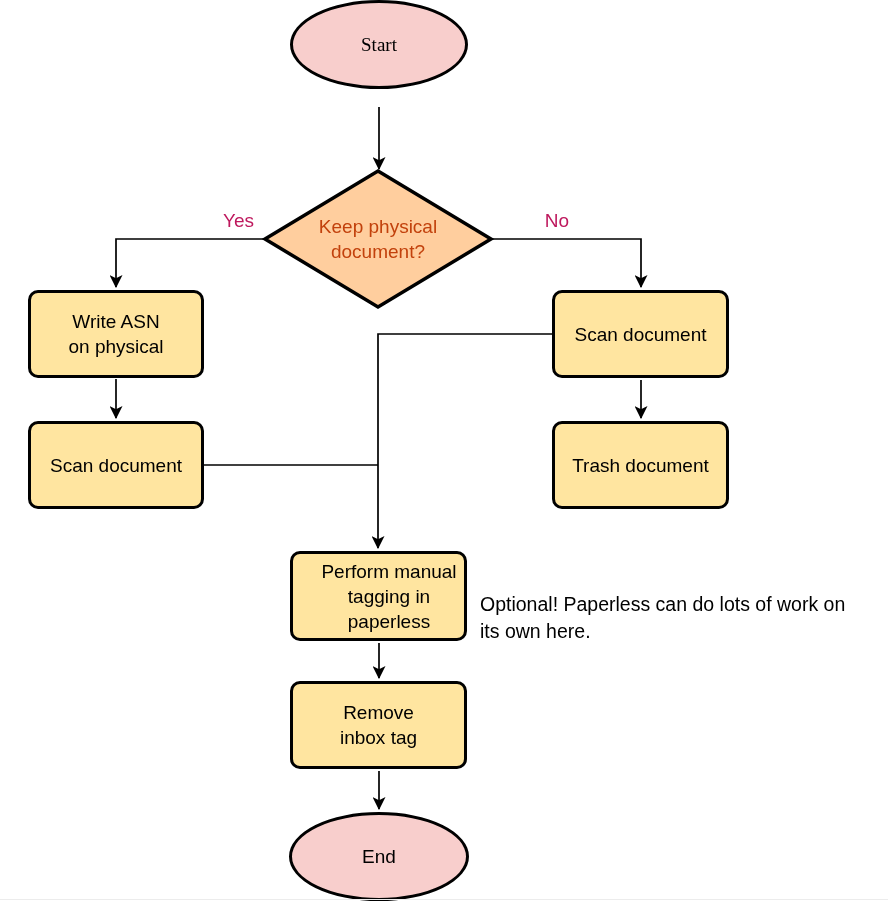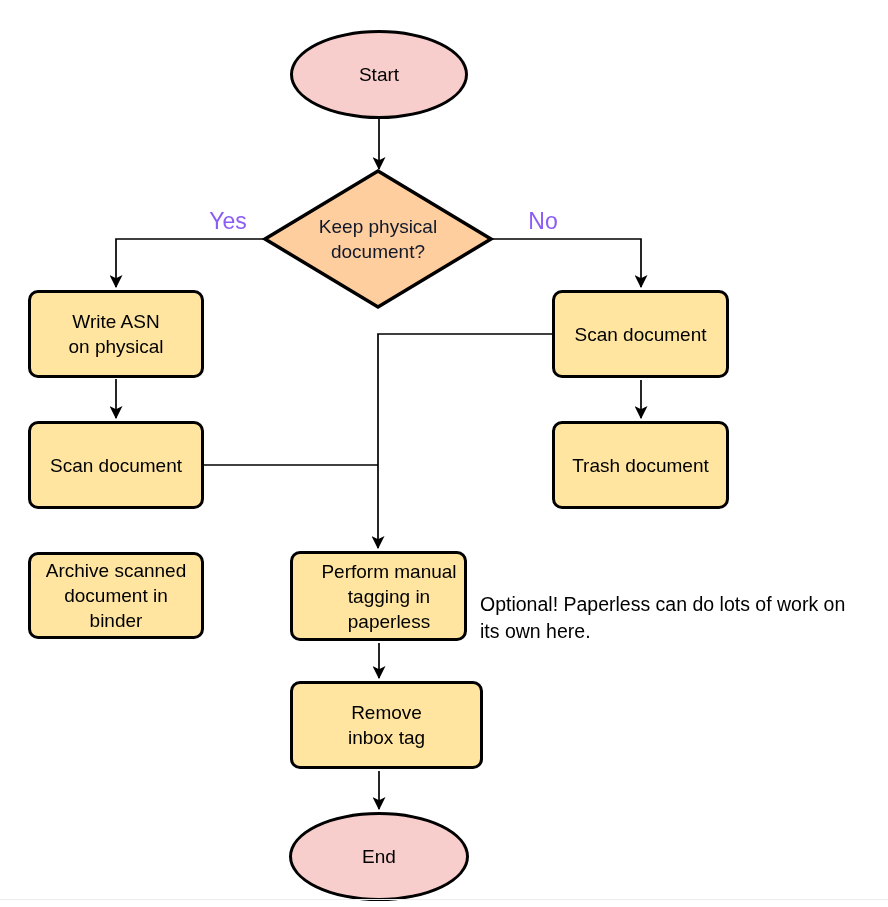--- a/index.html
+++ b/index.html
@@ -42,32 +42,32 @@
     background: #F8CECC;
     border: 3.5px solid #000000;
     border-radius: 50%;
   }
   .decision-label {
     position: absolute;
     display: flex;
     align-items: center;
     justify-content: center;
     text-align: center;
-    color: #0f172a;
+    color: #c2410c;
     font-size: 19px;
     line-height: 25px;
     white-space: pre-line;
   }
   .edge-label {
     position: absolute;
     width: 52px;
-    text-align: center;
-    font-size: 23px;
+    text-align: right;
+    font-size: 19px;
     line-height: 20px;
-    color: #8b5cf6;
+    color: #be185d;
   }
   .note {
     position: absolute;
     left: 480px;
     top: 591px;
     width: 400px;
     font-size: 19.5px;
     line-height: 27px;
     color: #000000;
     white-space: pre-line;
@@ -99,61 +99,56 @@
     <path d="M116 379 L116 418" stroke="#000000" stroke-width="1.7" fill="none" marker-end="url(#arrow)"></path>
     <path d="M204 465 L378 465" stroke="#000000" stroke-width="1.7" fill="none"></path>
     <path d="M552 334 L378 334 L378 548" stroke="#000000" stroke-width="1.7" fill="none" marker-end="url(#arrow)"></path>
     <path d="M641 380 L641 418" stroke="#000000" stroke-width="1.7" fill="none" marker-end="url(#arrow)"></path>
     <path d="M379 643 L379 678" stroke="#000000" stroke-width="1.7" fill="none" marker-end="url(#arrow)"></path>
     <path d="M379 771 L379 809" stroke="#000000" stroke-width="1.7" fill="none" marker-end="url(#arrow)"></path>
 
     <polygon points="378,171 491,239 378,307 265,239" fill="#FFCE9E" stroke="#000000" stroke-width="3.5"></polygon>
   </svg>
 
-  <div class="node terminal" style="left:290px; top:30px; width:178px; height:89px;">
+  <div class="node terminal" style="left:290px; top:0; width:178px; height:89px;font-family:Liberation Serif, serif;">
     <span>Start</span>
   </div>
 
   <div class="decision-label" style="left:265px; top:172px; width:226px; height:134px;">Keep physical
 document?</div>
 
   <div class="edge-label" style="left:202px; top:211px;">Yes</div>
 
   <div class="edge-label" style="left:517px; top:211px;">No</div>
 
   <div class="node process" style="left:28px; top:290px; width:176px; height:88px;">
     <span>Write ASN
 on physical</span>
   </div>
 
   <div class="node process" style="left:28px; top:421px; width:176px; height:88px;">
     <span>Scan document</span>
   </div>
 
-  <div class="node process" style="left:28px; top:552px; width:176px; height:87px;">
-    <span>Archive scanned
-document in
-binder</span>
-  </div>
 
   <div class="node process" style="left:552px; top:290px; width:177px; height:88px;">
     <span>Scan document</span>
   </div>
 
   <div class="node process" style="left:552px; top:421px; width:177px; height:88px;">
     <span>Trash document</span>
   </div>
 
   <div class="node process" style="left:290px; top:551px; width:177px; height:90px;padding-left:21px;">
     <span>Perform manual
 tagging in
 paperless</span>
   </div>
 
-  <div class="node process" style="left:290px; top:681px; width:193px; height:88px;">
+  <div class="node process" style="left:290px; top:681px; width:177px; height:88px;">
     <span>Remove
 inbox tag</span>
   </div>
 
   <div class="node terminal" style="left:289px; top:812px; width:180px; height:89px;text-align:center;">
     <span>End</span>
   </div>
 
   <div class="note">Optional! Paperless can do lots of work on
 its own here.</div>

